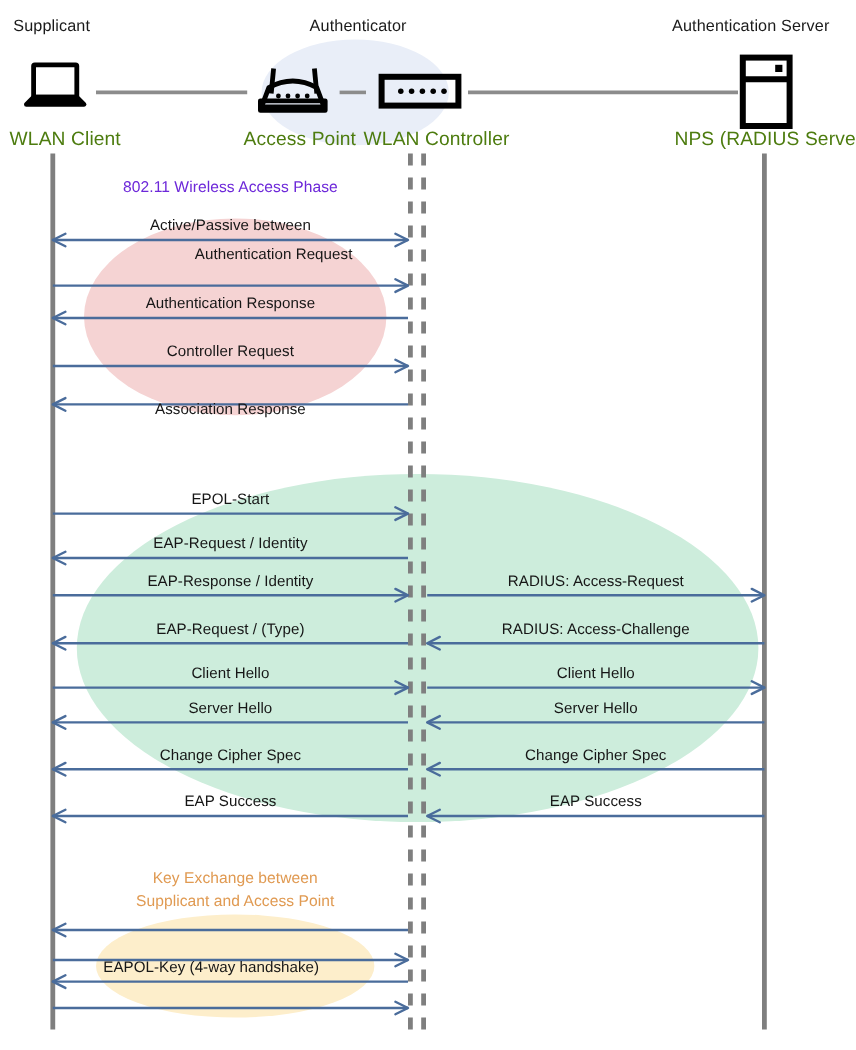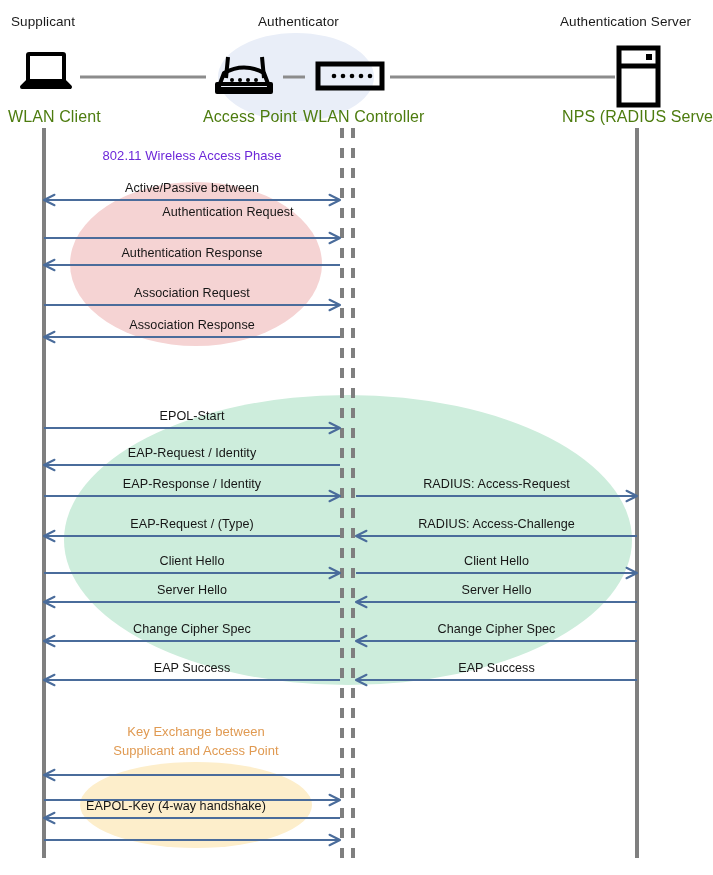--- a/index.html
+++ b/index.html
@@ -223,22 +223,22 @@
       <g>
         <line x1="356" y1="680" x2="637" y2="680" stroke="#4a6c9b" stroke-width="2"></line>
         <path d="M356 680 L366.5 674.75 M356 680 L366.5 685.25" stroke="#4a6c9b" stroke-width="2" fill="none" stroke-linecap="round"></path>
       </g>
     </svg>
 
   <div class="layer" id="labels-layer">
       <div class="msg-label" style="left: 192px; top: 181px;">Active/Passive between</div>
       <div class="msg-label" style="left: 192px; top: 205px; margin-left: 36px;">Authentication Request</div>
       <div class="msg-label" style="left: 192px; top: 246px;">Authentication Response</div>
-      <div class="msg-label" style="left: 192px; top: 286px;">Association Request</div>
-      <div class="msg-label" style="left: 192px; top: 318px;">Association Response</div>
+      <div class="msg-label" style="left: 192px; top: 286px;">Controller Request</div>
+      <div class="msg-label" style="left: 192px; top: 334px;">Association Response</div>
       <div class="msg-label" style="left: 192px; top: 409px;">EPOL-Start</div>
       <div class="msg-label" style="left: 192px; top: 446px;">EAP-Request / Identity</div>
       <div class="msg-label" style="left: 192px; top: 477px;">EAP-Response / Identity</div>
       <div class="msg-label" style="left: 192px; top: 517px;">EAP-Request / (Type)</div>
       <div class="msg-label" style="left: 192px; top: 554px;">Client Hello</div>
       <div class="msg-label" style="left: 192px; top: 583px;">Server Hello</div>
       <div class="msg-label" style="left: 192px; top: 622px;">Change Cipher Spec</div>
       <div class="msg-label" style="left: 192px; top: 661px;">EAP Success</div>
       <div class="msg-label" style="left: 176px; top: 799px;">EAPOL-Key (4-way handshake)</div>
       <div class="msg-label" style="left: 496.5px; top: 477px;">RADIUS: Access-Request</div>

